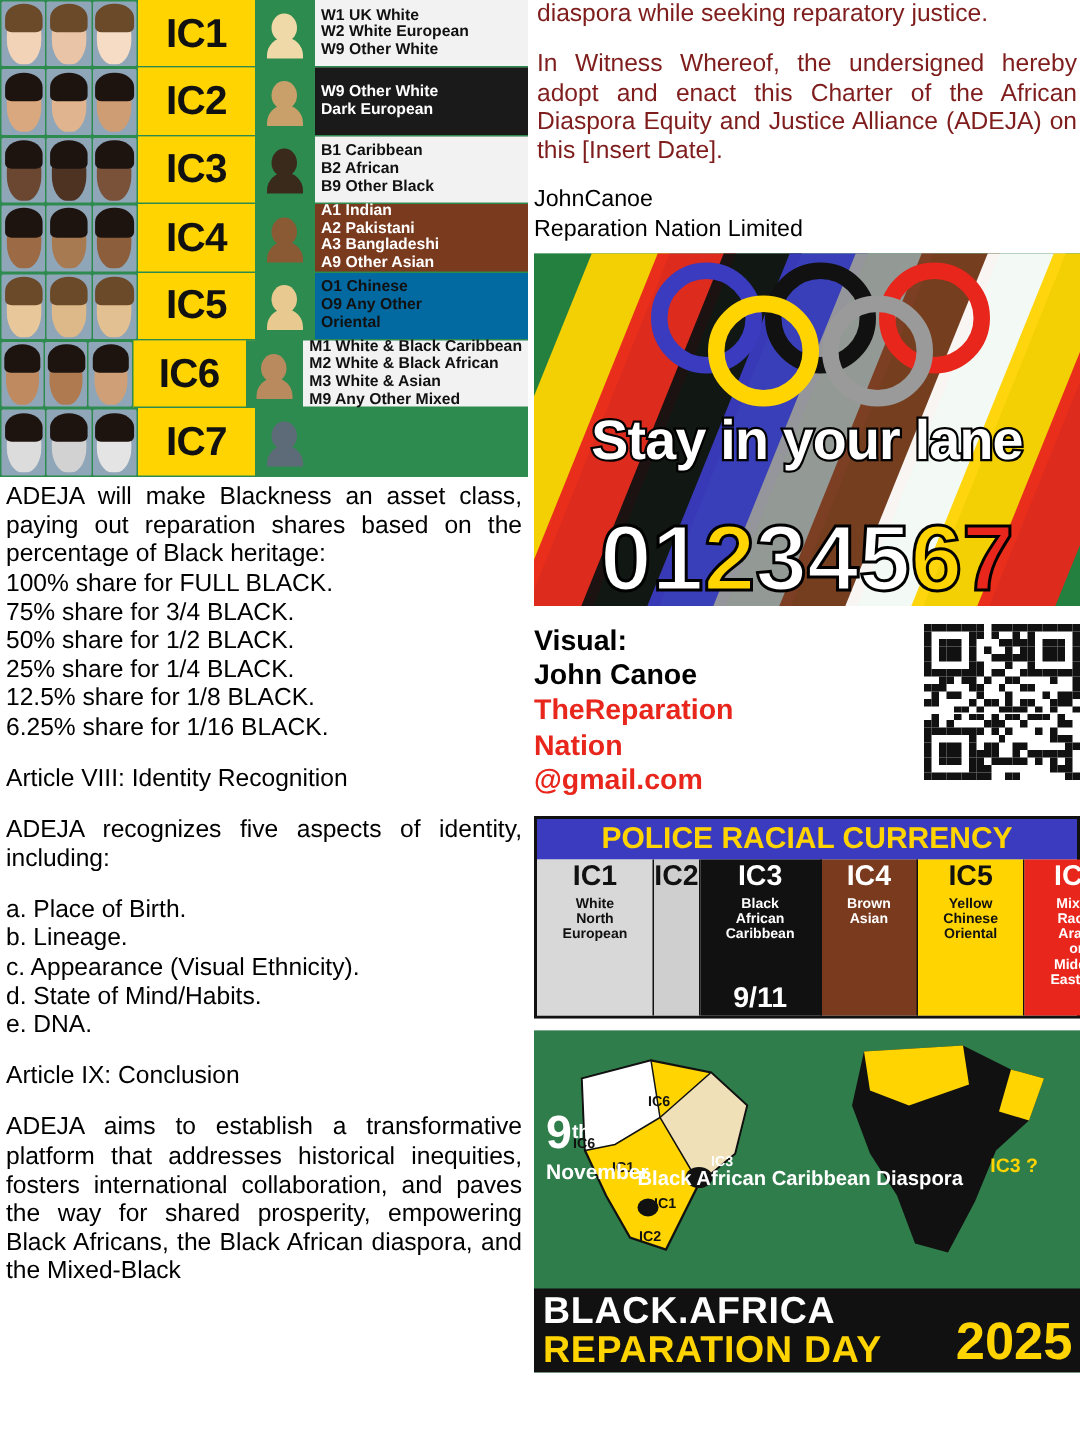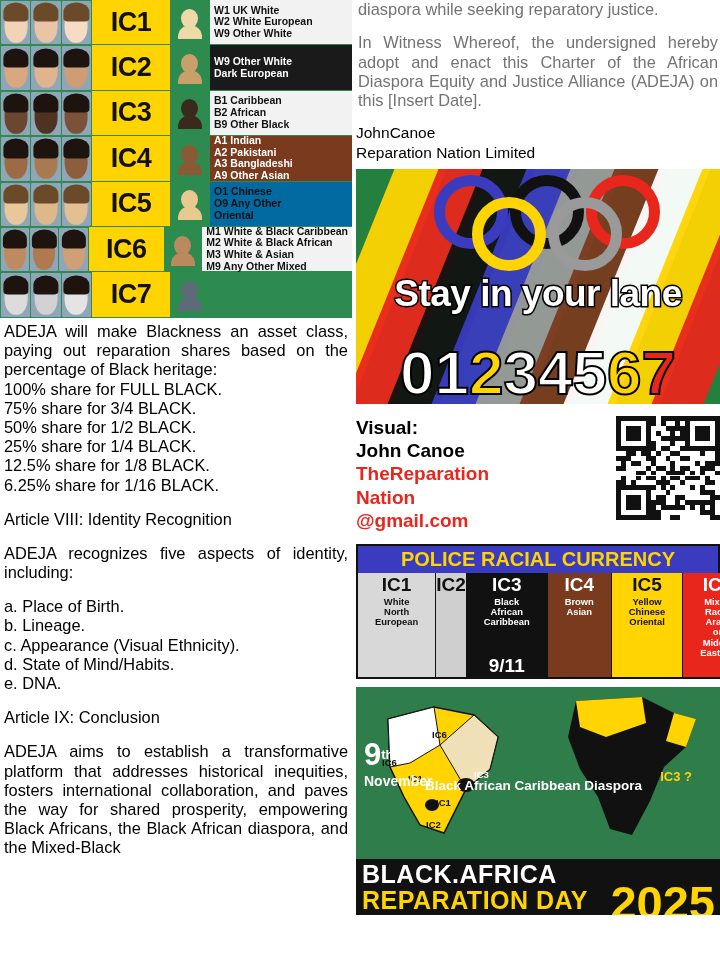--- a/index.html
+++ b/index.html
@@ -54,21 +54,21 @@
     position: absolute; left: 0; top: 320px; width: 352px; height: 644px;
     padding: 2px 4px 0 4px; font-size: 16.4px; line-height: 1.17; color: #000;
   }
   .left-text p { margin: 0 0 0 0; }
   .tj { text-align: justify; text-justify: inter-character; }
   .gap { height: 15px; }
 
   
   .right-col { position: absolute; left: 356px; top: 0; width: 364px; height: 964px; }
 
-  .r-text { font-size: 16.4px; line-height: 1.18; color: #737373; padding: 0 2px; }
+  .r-text { font-size: 16.4px; line-height: 1.18; color: #7f1d1d; padding: 0 2px; }
   .r-text p { margin: 0; }
 
   .signature { font-size: 15.5px; line-height: 1.3; margin-top: 12px; }
   .sig-line { display: flex; }
 
   
   .lane {
     position: relative; width: 364px; height: 235px; margin-top: 6px;
     background: linear-gradient(#1d7a3e, #1d7a3e); overflow: hidden;
   }
@@ -117,21 +117,21 @@
   .map-left, .map-right { position: absolute; top: 6px; height: 150px; }
   .maplbl { position: absolute; font-size: 9.5px; font-weight: bold; color: #111; }
   .nine-nov { position: absolute; left: 8px; bottom: 70px; color: #fff; font-weight: bold; }
   .nine { font-size: 31px; }
   .th { font-size: 13px; vertical-align: super; }
   .nov { font-size: 14px; }
   .diaspora-lbl { position: absolute; right: 78px; bottom: 66px; color: #fff; font-weight: bold; font-size: 13.5px; text-align: center; line-height: 1.12; }
   .banner-bottom { position: absolute; left: 0; bottom: 0; width: 100%; height: 56px; background: #111; }
   .ba-line1 { position: absolute; left: 6px; top: 1px; color: #fff; font-weight: bold; font-size: 25px; letter-spacing: 0.5px; }
   .ba-line2 { position: absolute; left: 6px; top: 27px; color: #ffd400; font-weight: bold; font-size: 25px; letter-spacing: 0.5px; }
-  .ba-year { position: absolute; right: 5px; top: 16px; color: #ffd400; font-weight: bold; font-size: 47px; }
+  .ba-year { position: absolute; right: 5px; top: 16px; color: #ffd400; font-weight: bold; font-size: 35px; }
 </style>
 </head>
 <body>
 
 <div class="page">
 
   <div class="left-col">
 
     <div class="ic-table" id="ic-table">
         <div class="ic-row">

